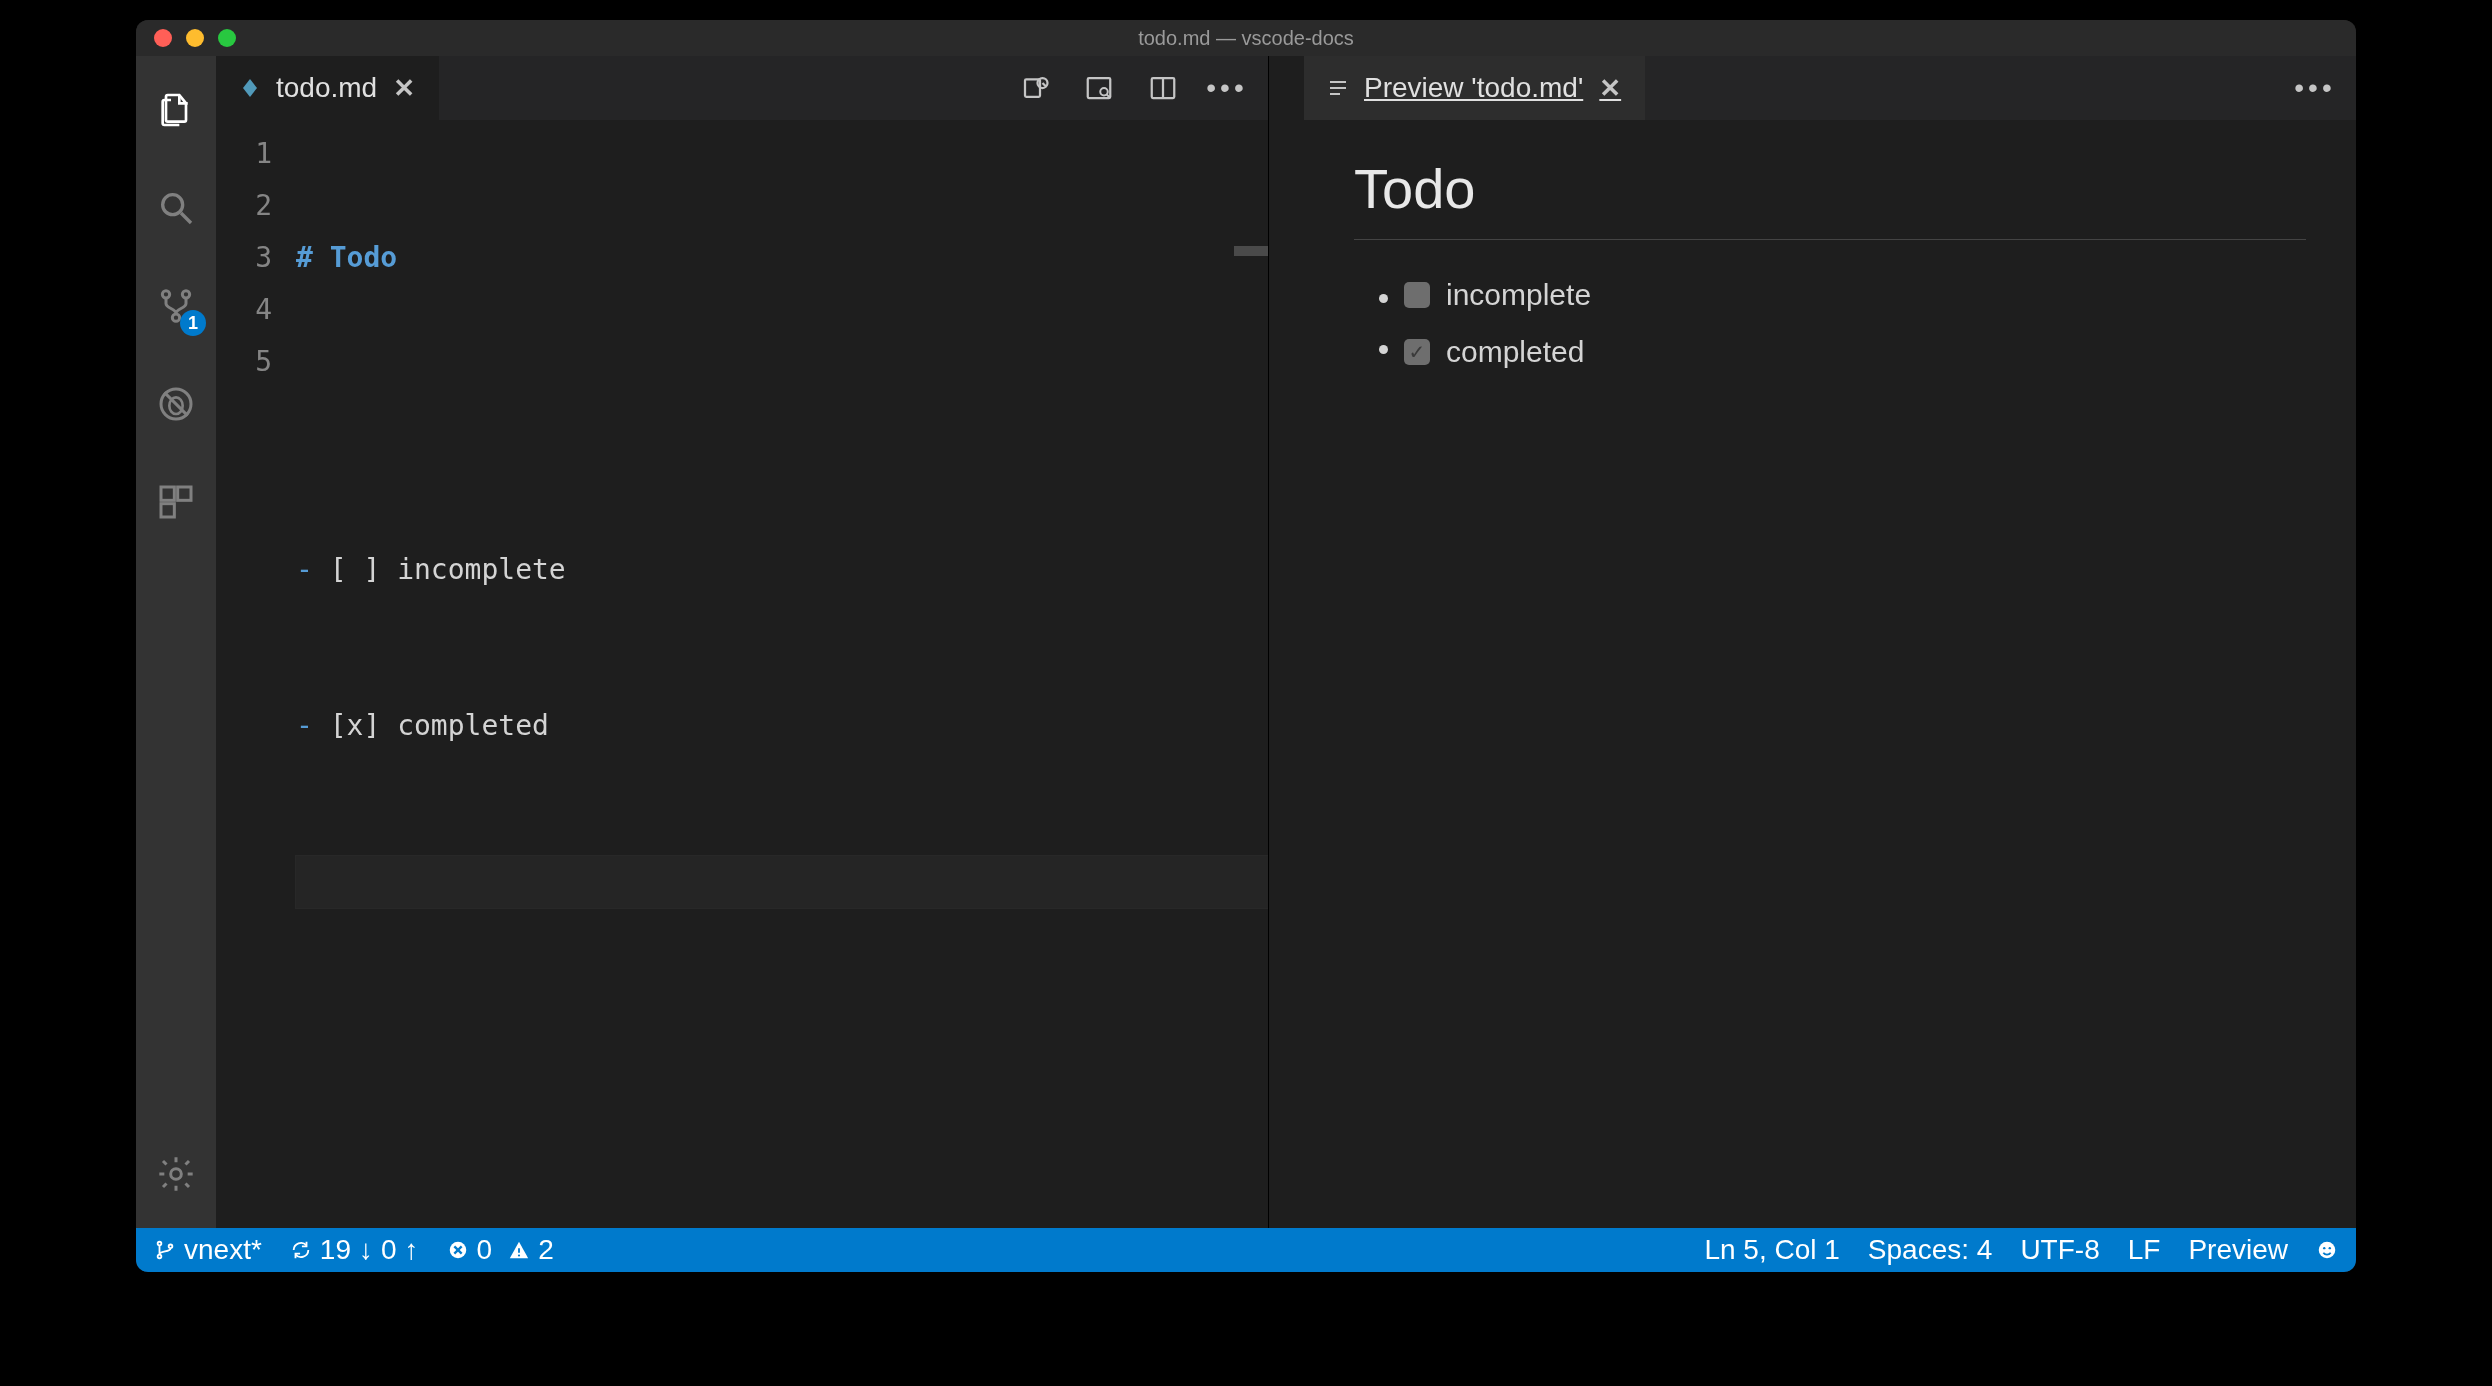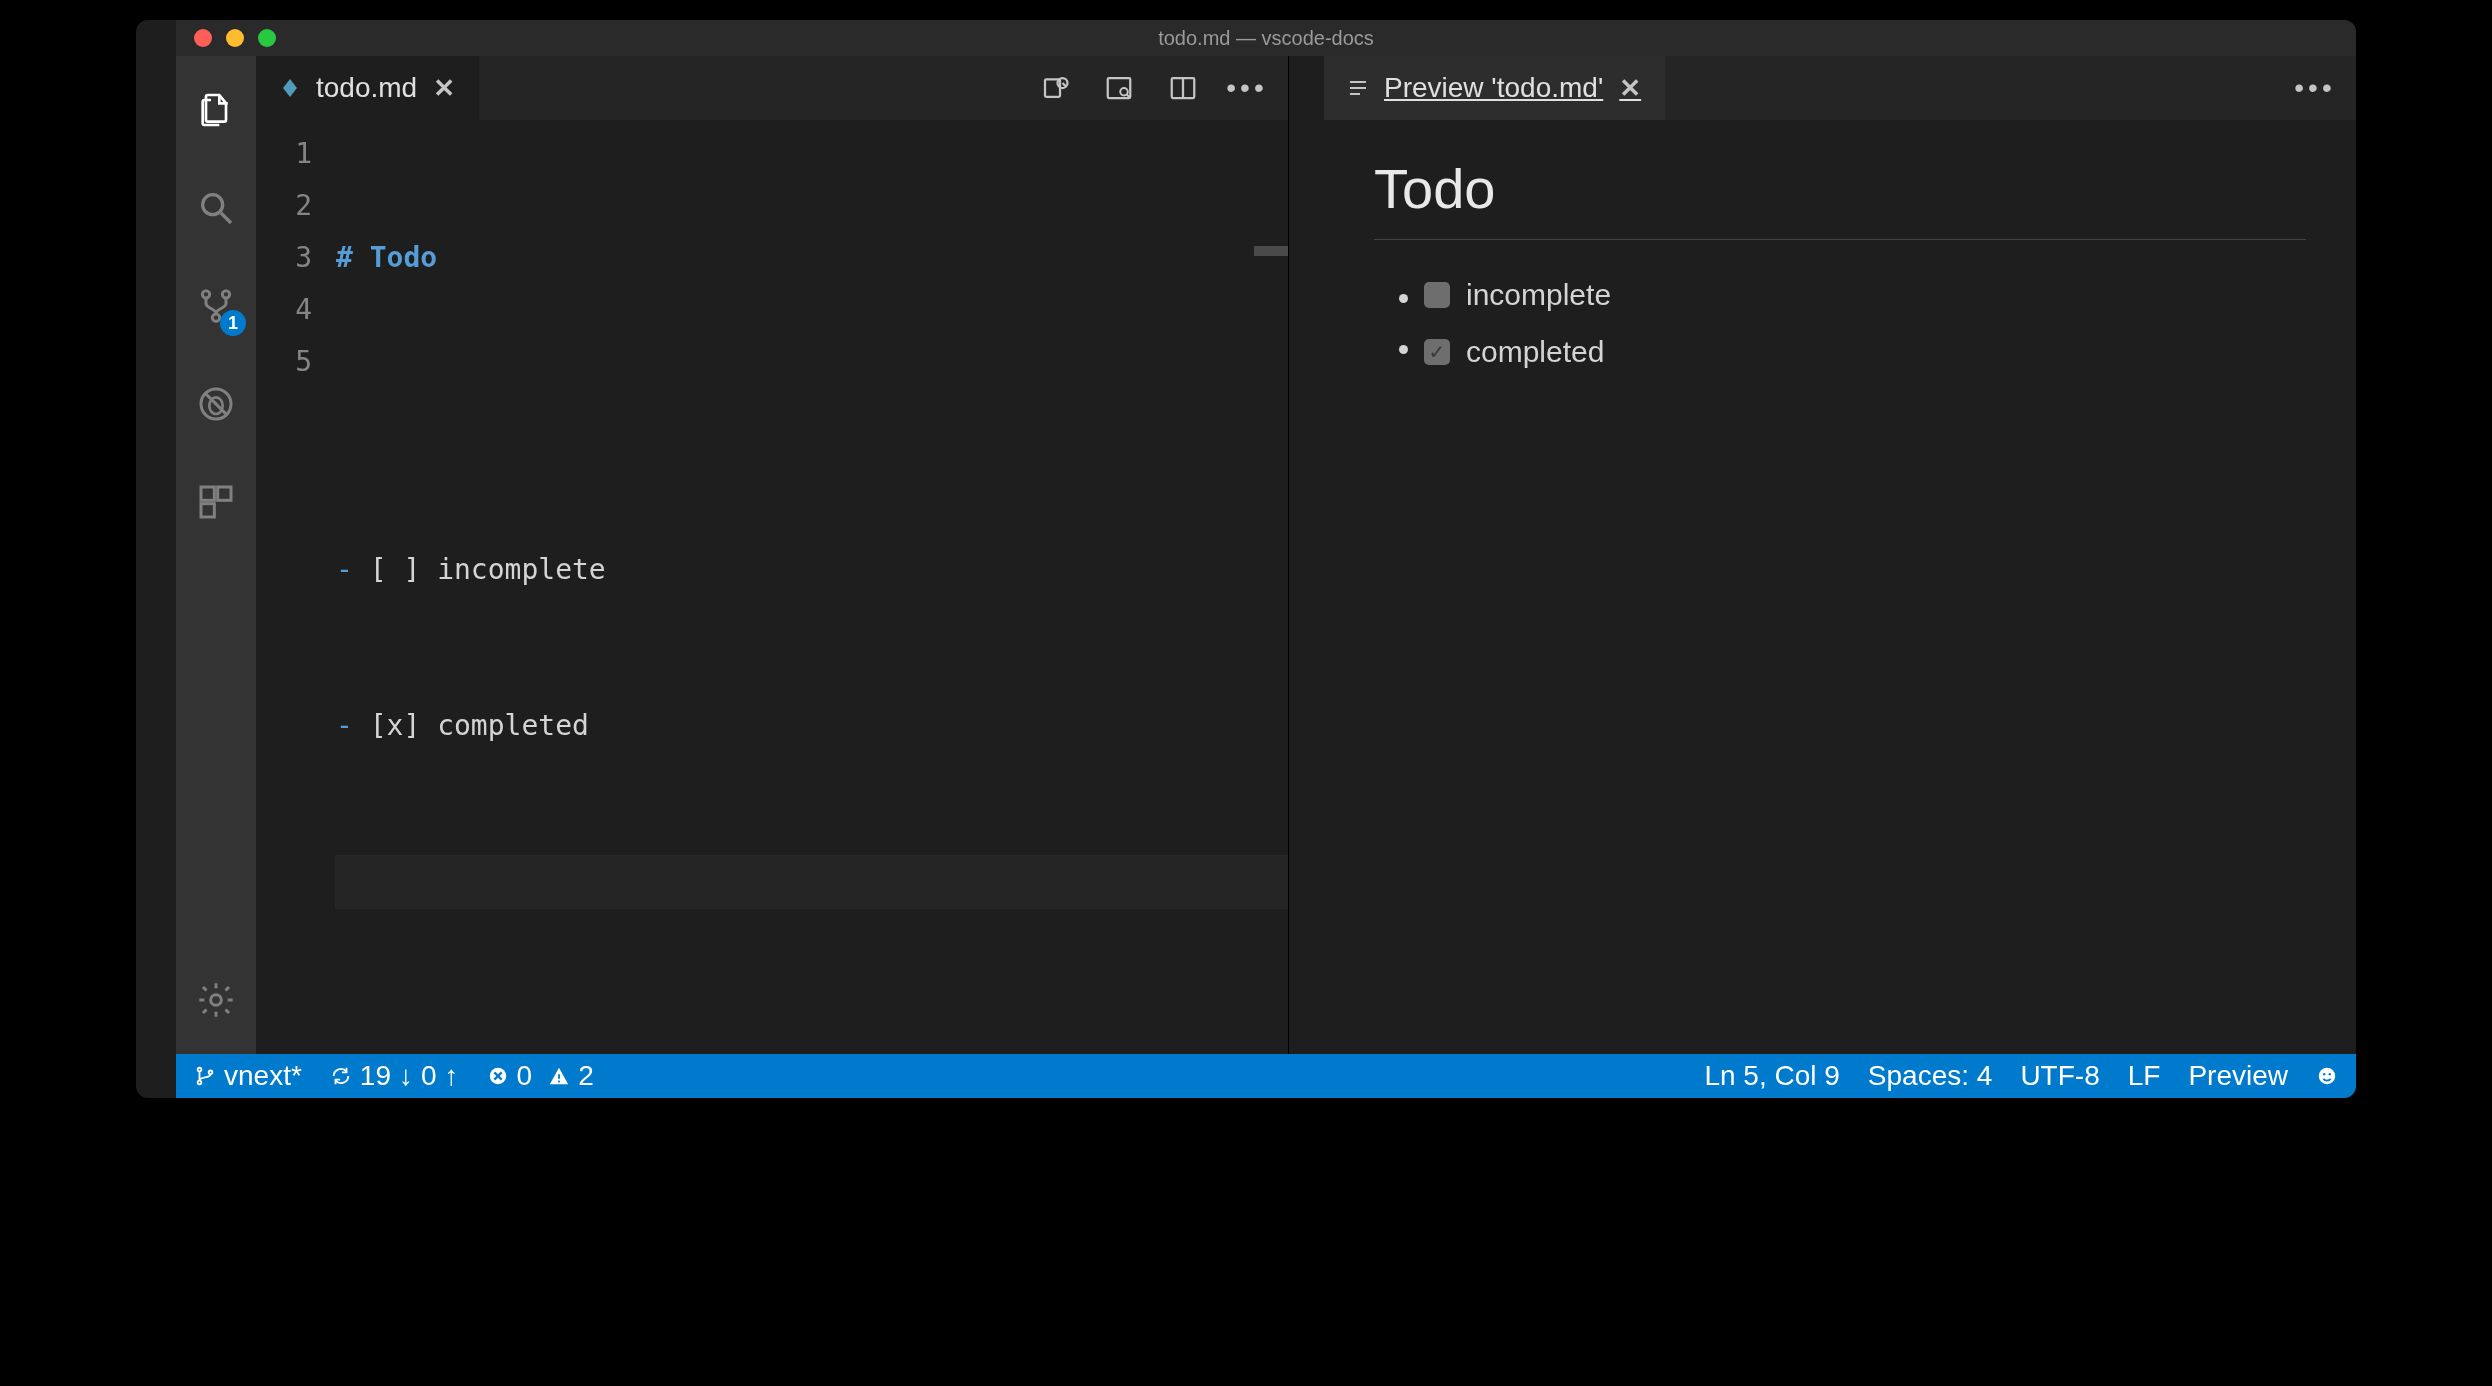--- a/index.html
+++ b/index.html
@@ -8,28 +8,27 @@
     font-family: -apple-system, BlinkMacSystemFont, "Segoe UI", sans-serif;
     width: 2492px;
     height: 1386px;
     display: flex;
     align-items: flex-start;
     justify-content: center;
     padding-top: 20px;
   }
   .window {
     width: 2220px;
-    height: 1078px;
+    height: 1252px;
     background: #1e1e1e;
     border-radius: 12px;
     overflow: hidden;
     display: flex;
     flex-direction: column;
     box-shadow: 0 20px 60px rgba(0,0,0,0.5);
-    padding-left: 40px;
   }
   
   .titlebar {
     height: 36px;
     background: #2a2a2a;
     display: flex;
     align-items: center;
     position: relative;
   }
   .traffic-lights {
@@ -413,21 +412,21 @@
       <span>0</span>
       <svg viewBox="0 0 24 24" style="margin-left:8px">
           <path d="M12 3l10 18H2z" fill="#fff"></path>
           <line x1="12" y1="10" x2="12" y2="15" stroke="#007acc" stroke-width="2"></line>
           <circle cx="12" cy="18" r="1.2" fill="#007acc"></circle>
         </svg>
       <span>2</span>
     </div>
     <div class="spacer"></div>
     <div class="sb-item">
-        <span>Ln 5, Col 9</span>
+        <span>Ln 5, Col 1</span>
       </div>
     <div class="sb-item">
         <span>Spaces: 4</span>
       </div>
     <div class="sb-item">
         <span>UTF-8</span>
       </div>
     <div class="sb-item">
         <span>LF</span>
       </div>

